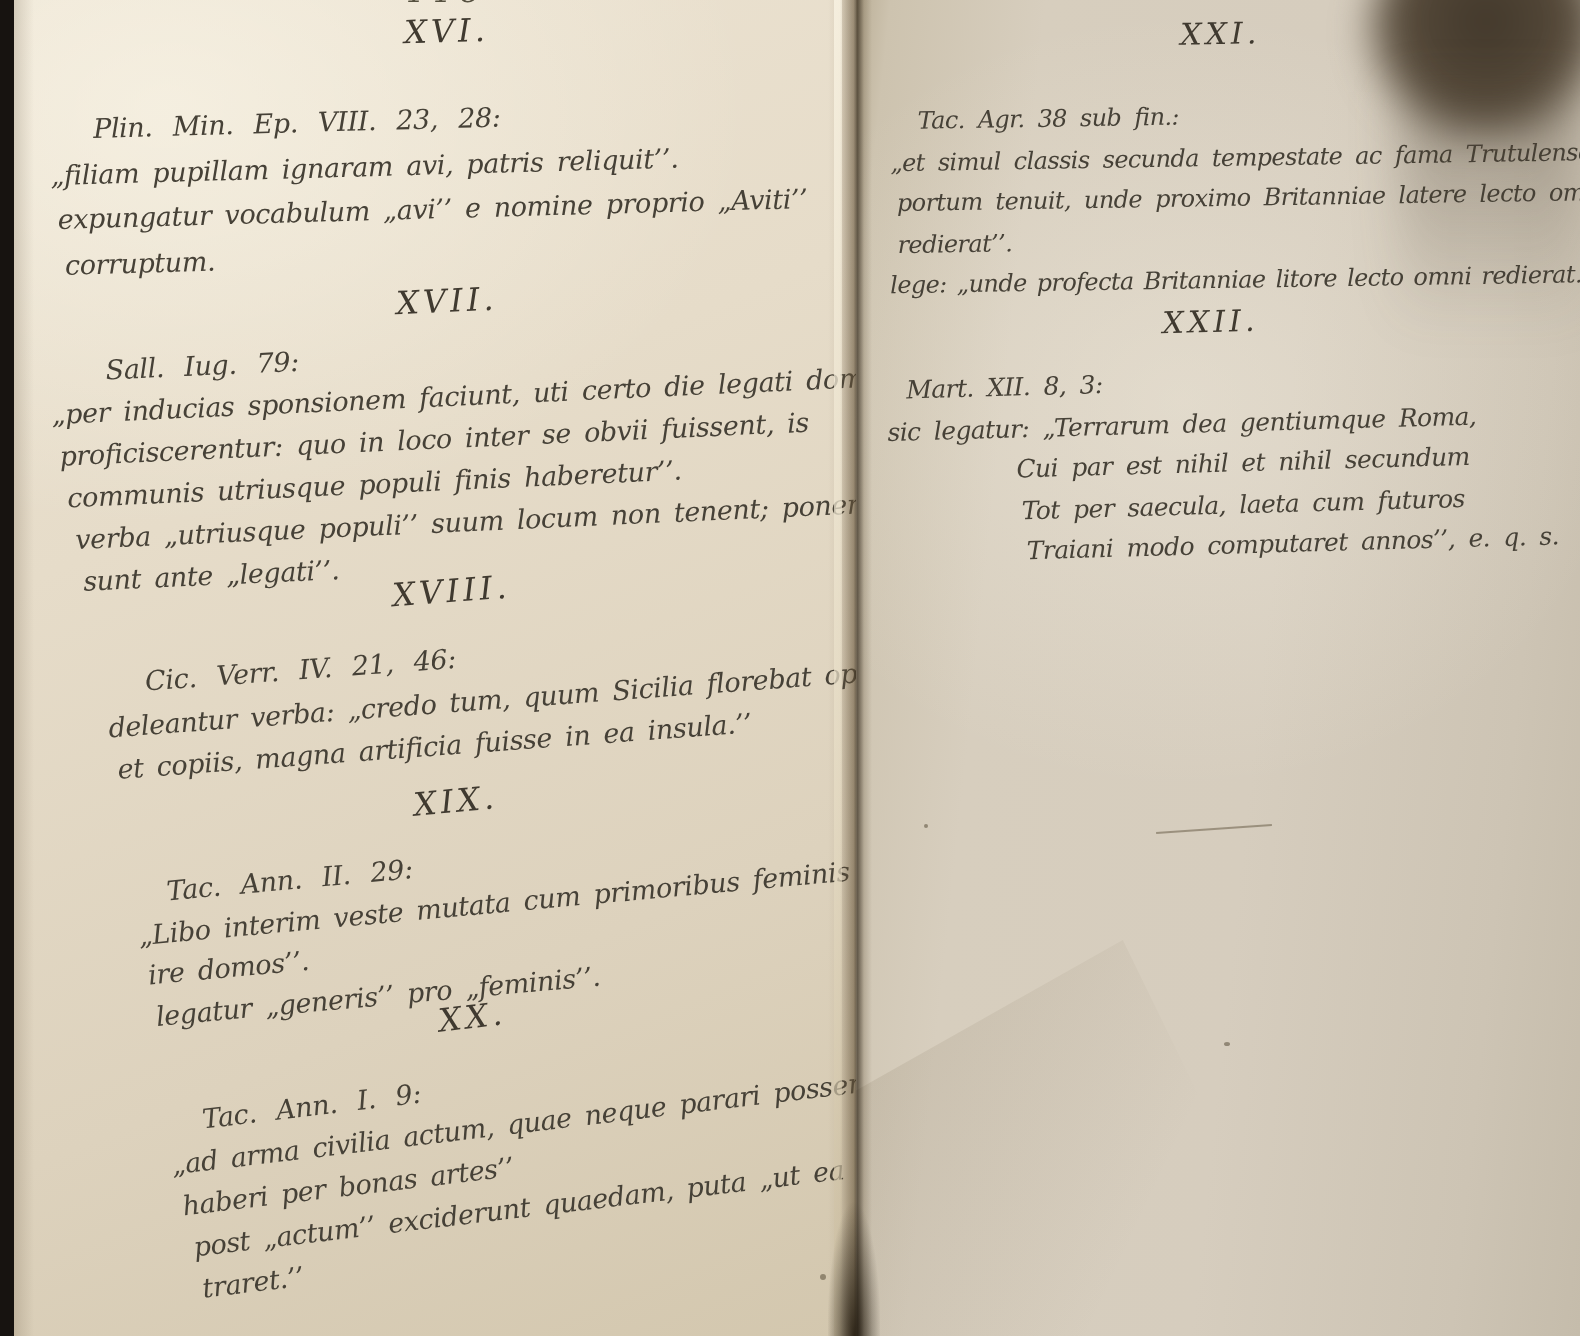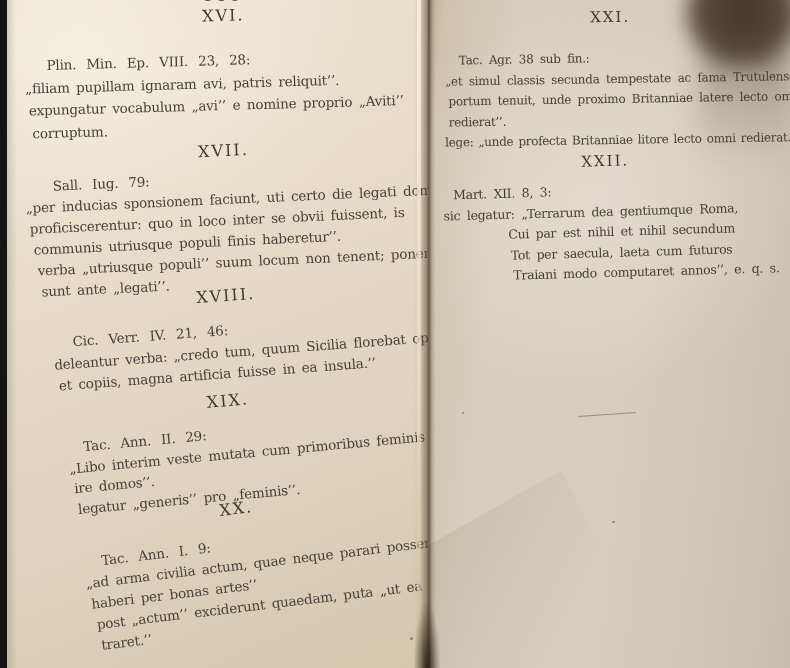--- a/index.html
+++ b/index.html
@@ -2,21 +2,21 @@
 <html><head>
 <meta charset="utf-8">
 <style>
   html,body{margin:0;padding:0;}
   body{
     width:790px;height:668px;overflow:hidden;
     background:#171310;
     font-family:"DejaVu Serif","Liberation Serif",serif;
     position:relative;
   }
-  #photo{position:relative;width:790px;height:668px;overflow:hidden;}
+  #photo{position:relative;width:790px;height:668px;overflow:hidden;font-style:italic;}
 
   
   .page{position:absolute;top:0;height:668px;overflow:hidden;}
   #left-page{
     left:7px;width:421px;
     background:linear-gradient(158deg,#ece3d2 0%,#e6dcc9 35%,#ddd2bd 70%,#d3c7ae 100%);
   }
   #left-page::before{content:"";position:absolute;inset:0;
     background:radial-gradient(ellipse 420px 300px at 18% 8%,rgba(255,252,240,.5),rgba(255,252,240,0) 70%);}
   #left-page::after{content:"";position:absolute;inset:0;

